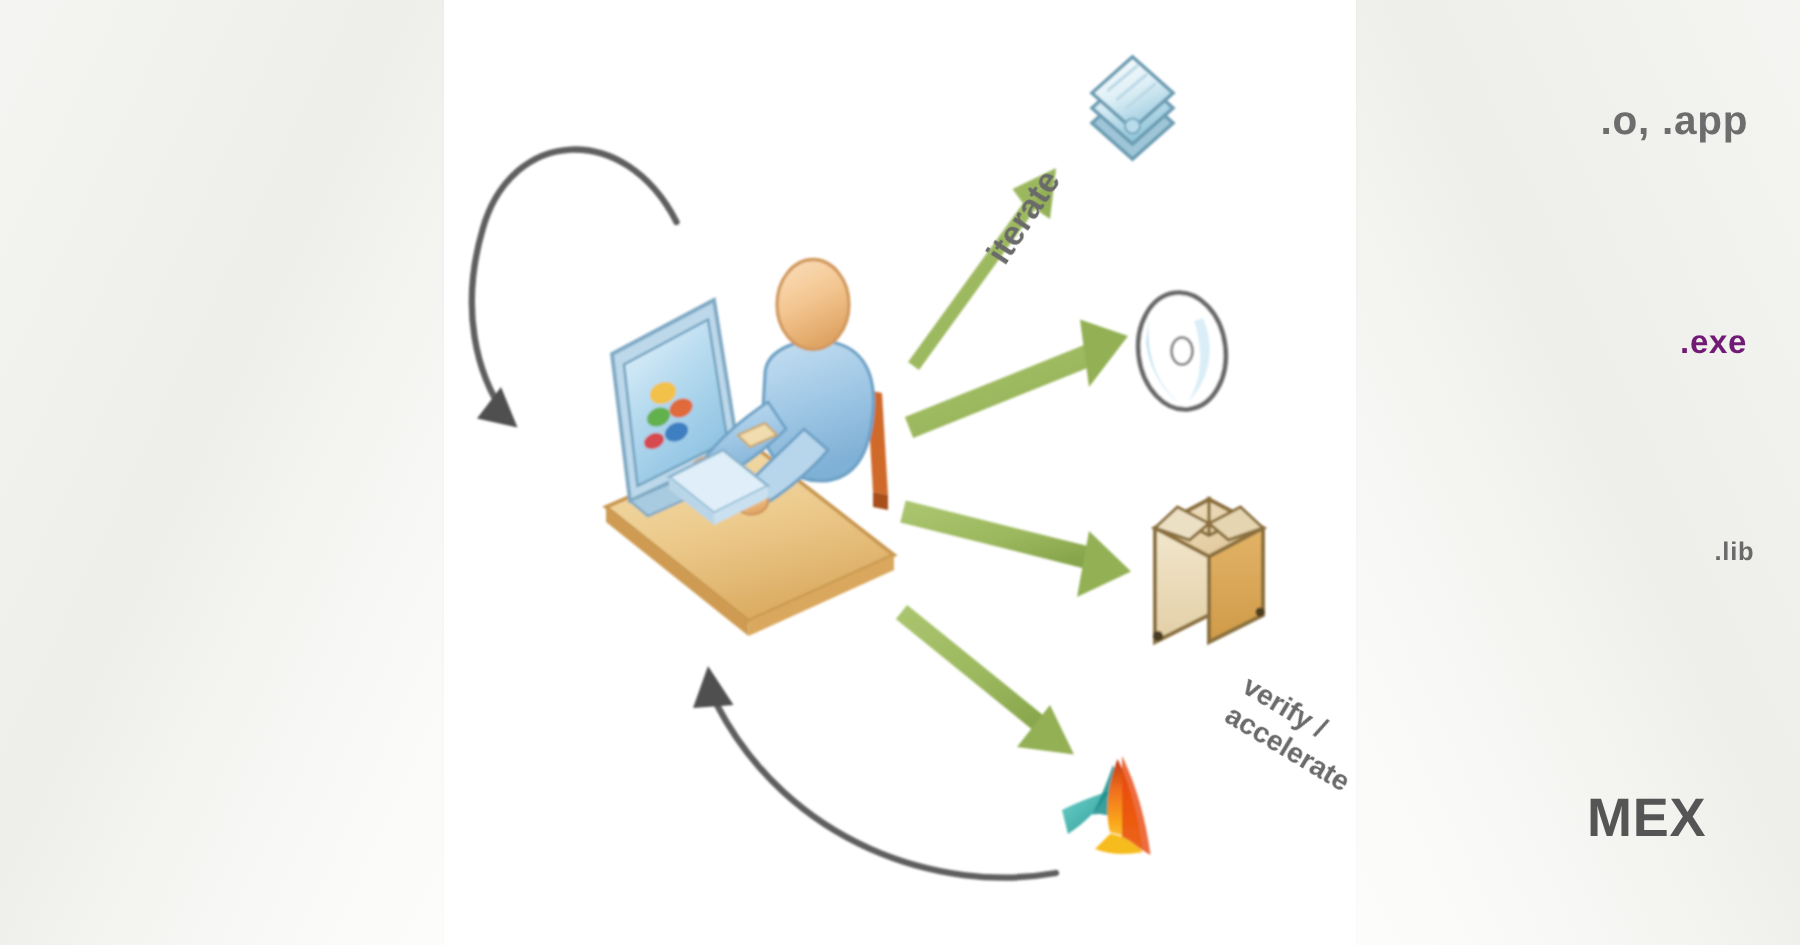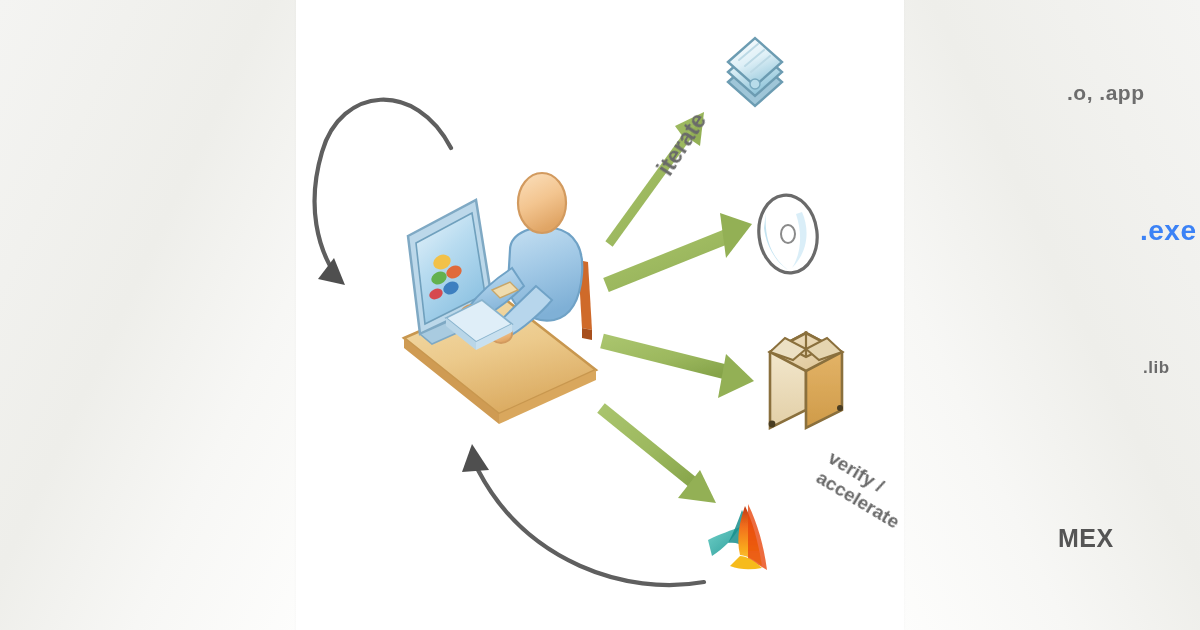--- a/index.html
+++ b/index.html
@@ -26,24 +26,24 @@
 
   .art-label{
     position:absolute;
     color:#595959;
     font-weight:bold;
     letter-spacing:0.5px;
     white-space:nowrap;
     filter:blur(0.45px);
     -webkit-font-smoothing:antialiased;
   }
-  #lbl-oapp{left:771px;top:65px;font-size:21px;color:#6d6d6d;margin-top:16px;}
-  #lbl-exe {left:844px;top:215px;font-size:28px;color:#3b82f6;}
+  #lbl-oapp{left:771px;top:65px;font-size:27px;color:#6d6d6d;}
+  #lbl-exe {left:824px;top:215px;font-size:22px;color:#701a75;}
   #lbl-lib {left:847px;top:358px;font-size:17px;color:#6a6a6a;}
-  #lbl-mex {left:762px;top:524px;font-size:25px;color:#555555;}
+  #lbl-mex {left:762px;top:524px;font-size:36px;color:#555555;}
 
   .curve-label{
     position:absolute;color:#6a6a6a;font-weight:bold;white-space:nowrap;
     filter:blur(0.5px);
   }
   #lbl-iterate{
     left:356px;top:166px;font-size:23px;
     transform:rotate(-57deg);transform-origin:left top;
   }
   #lbl-verify{

